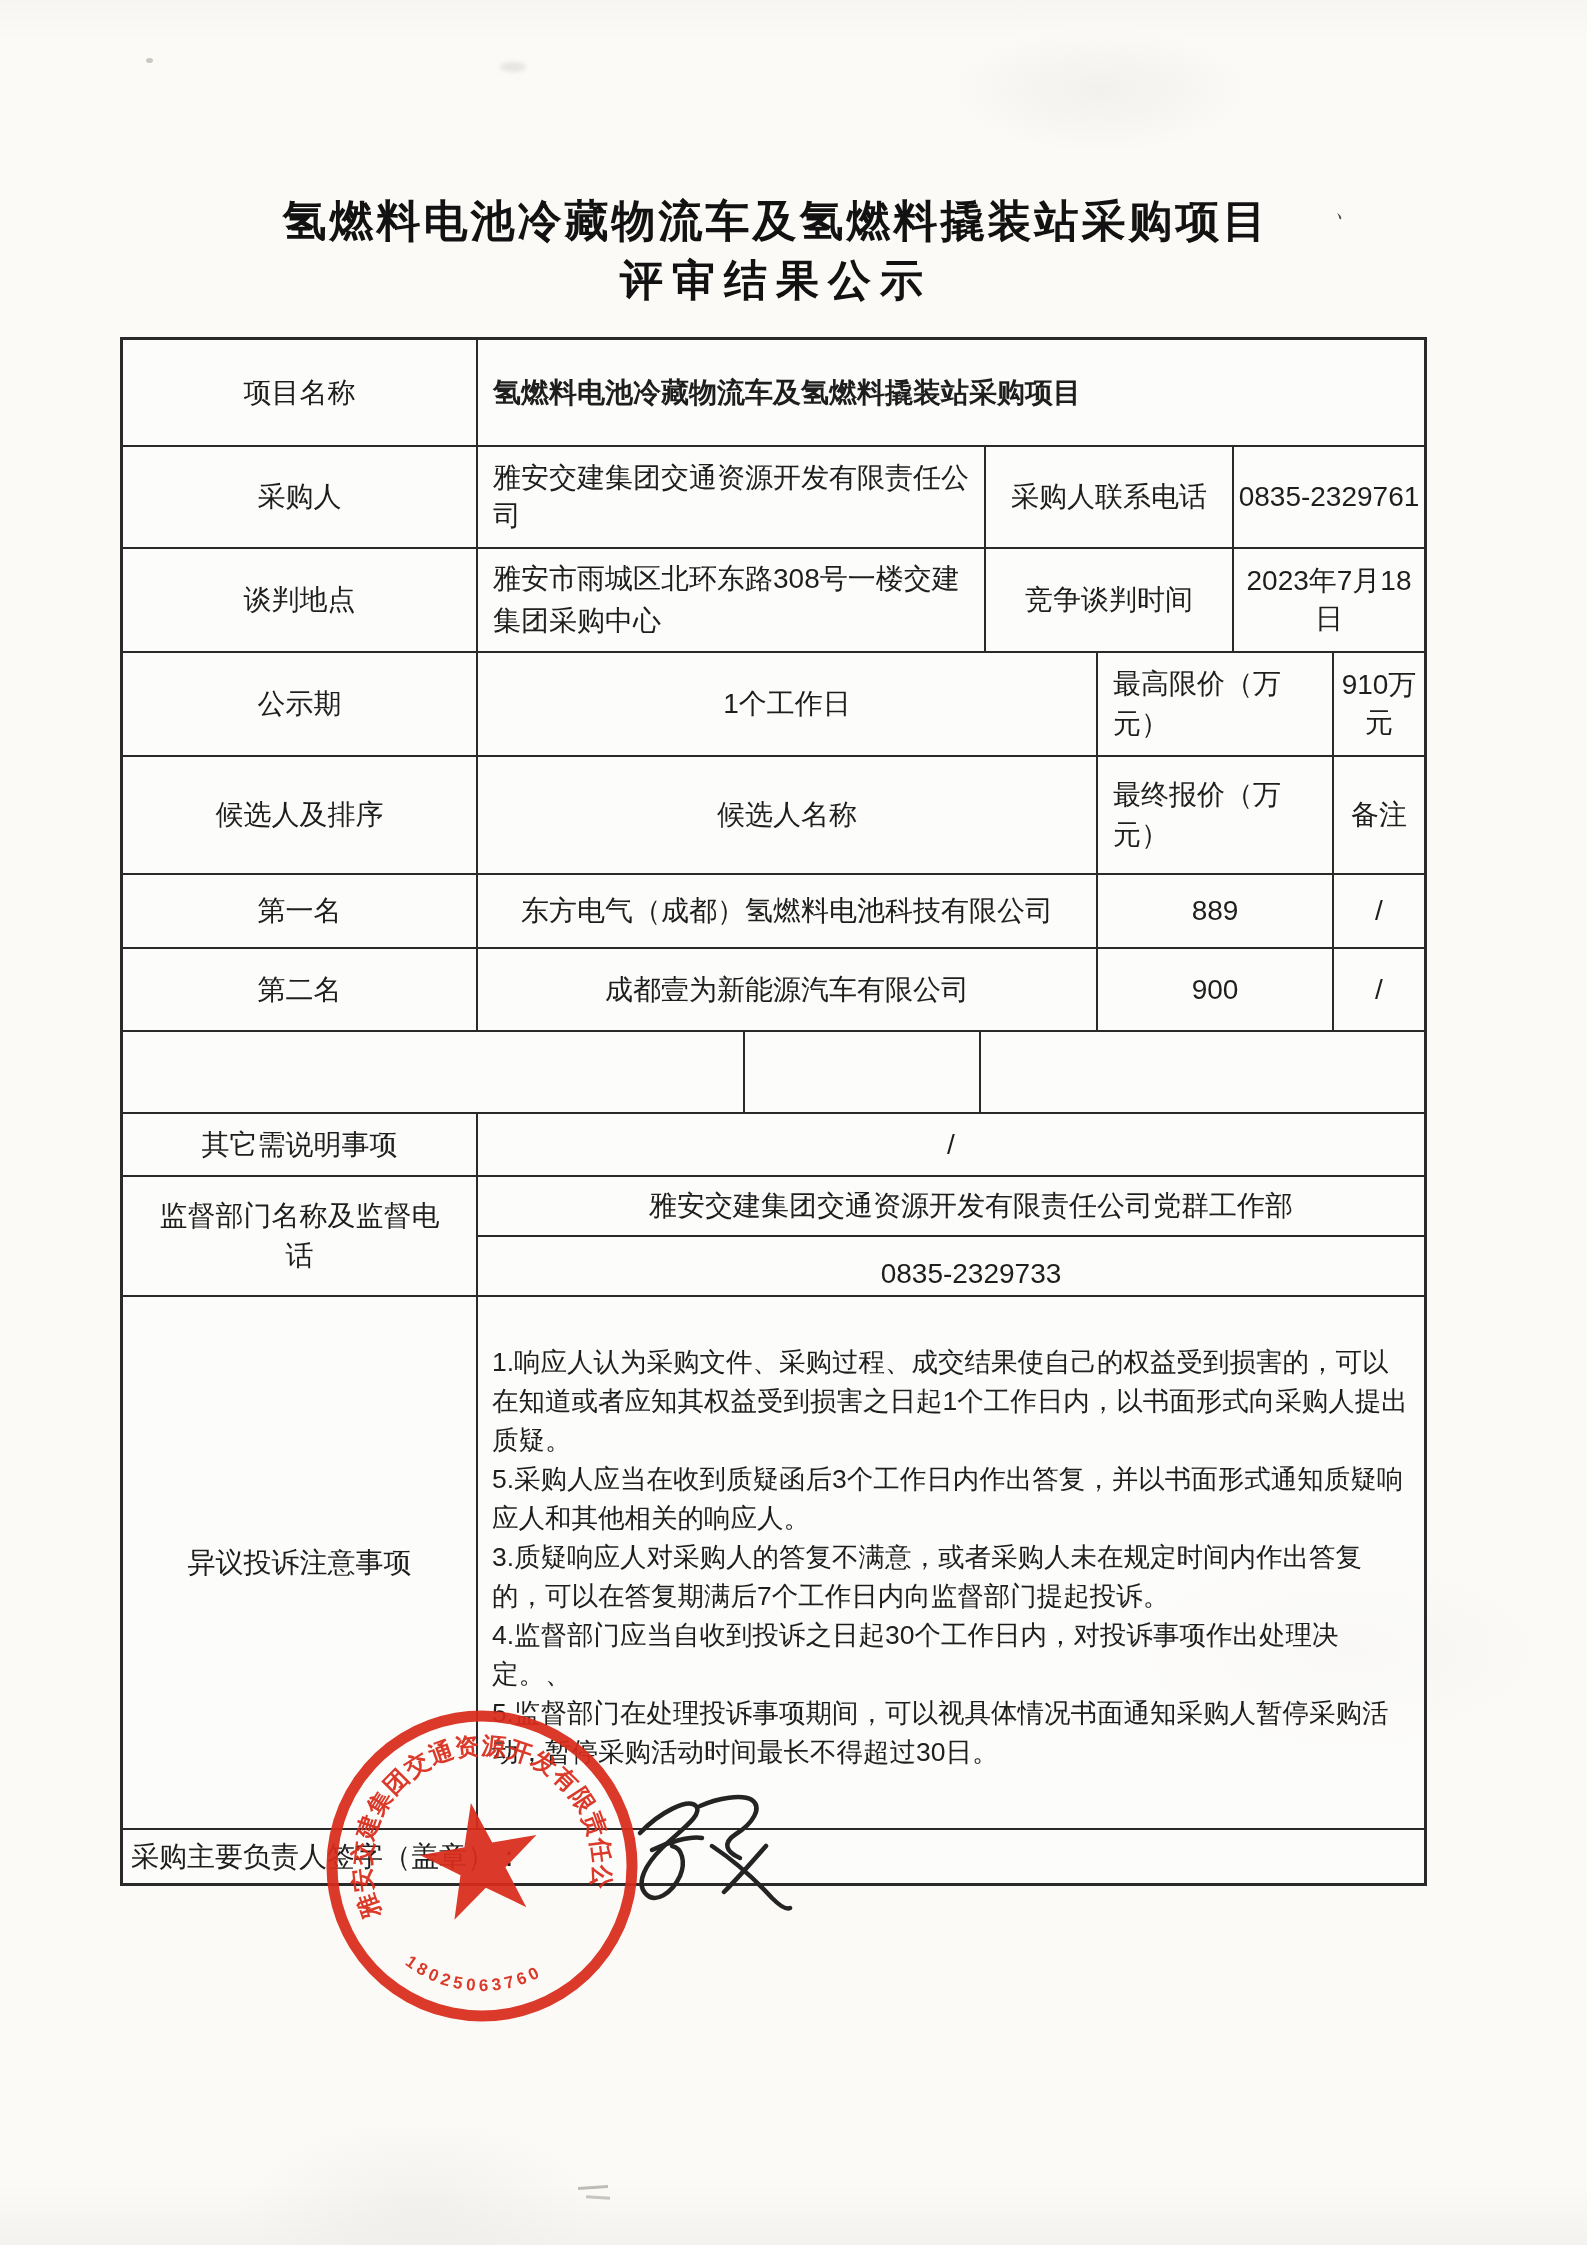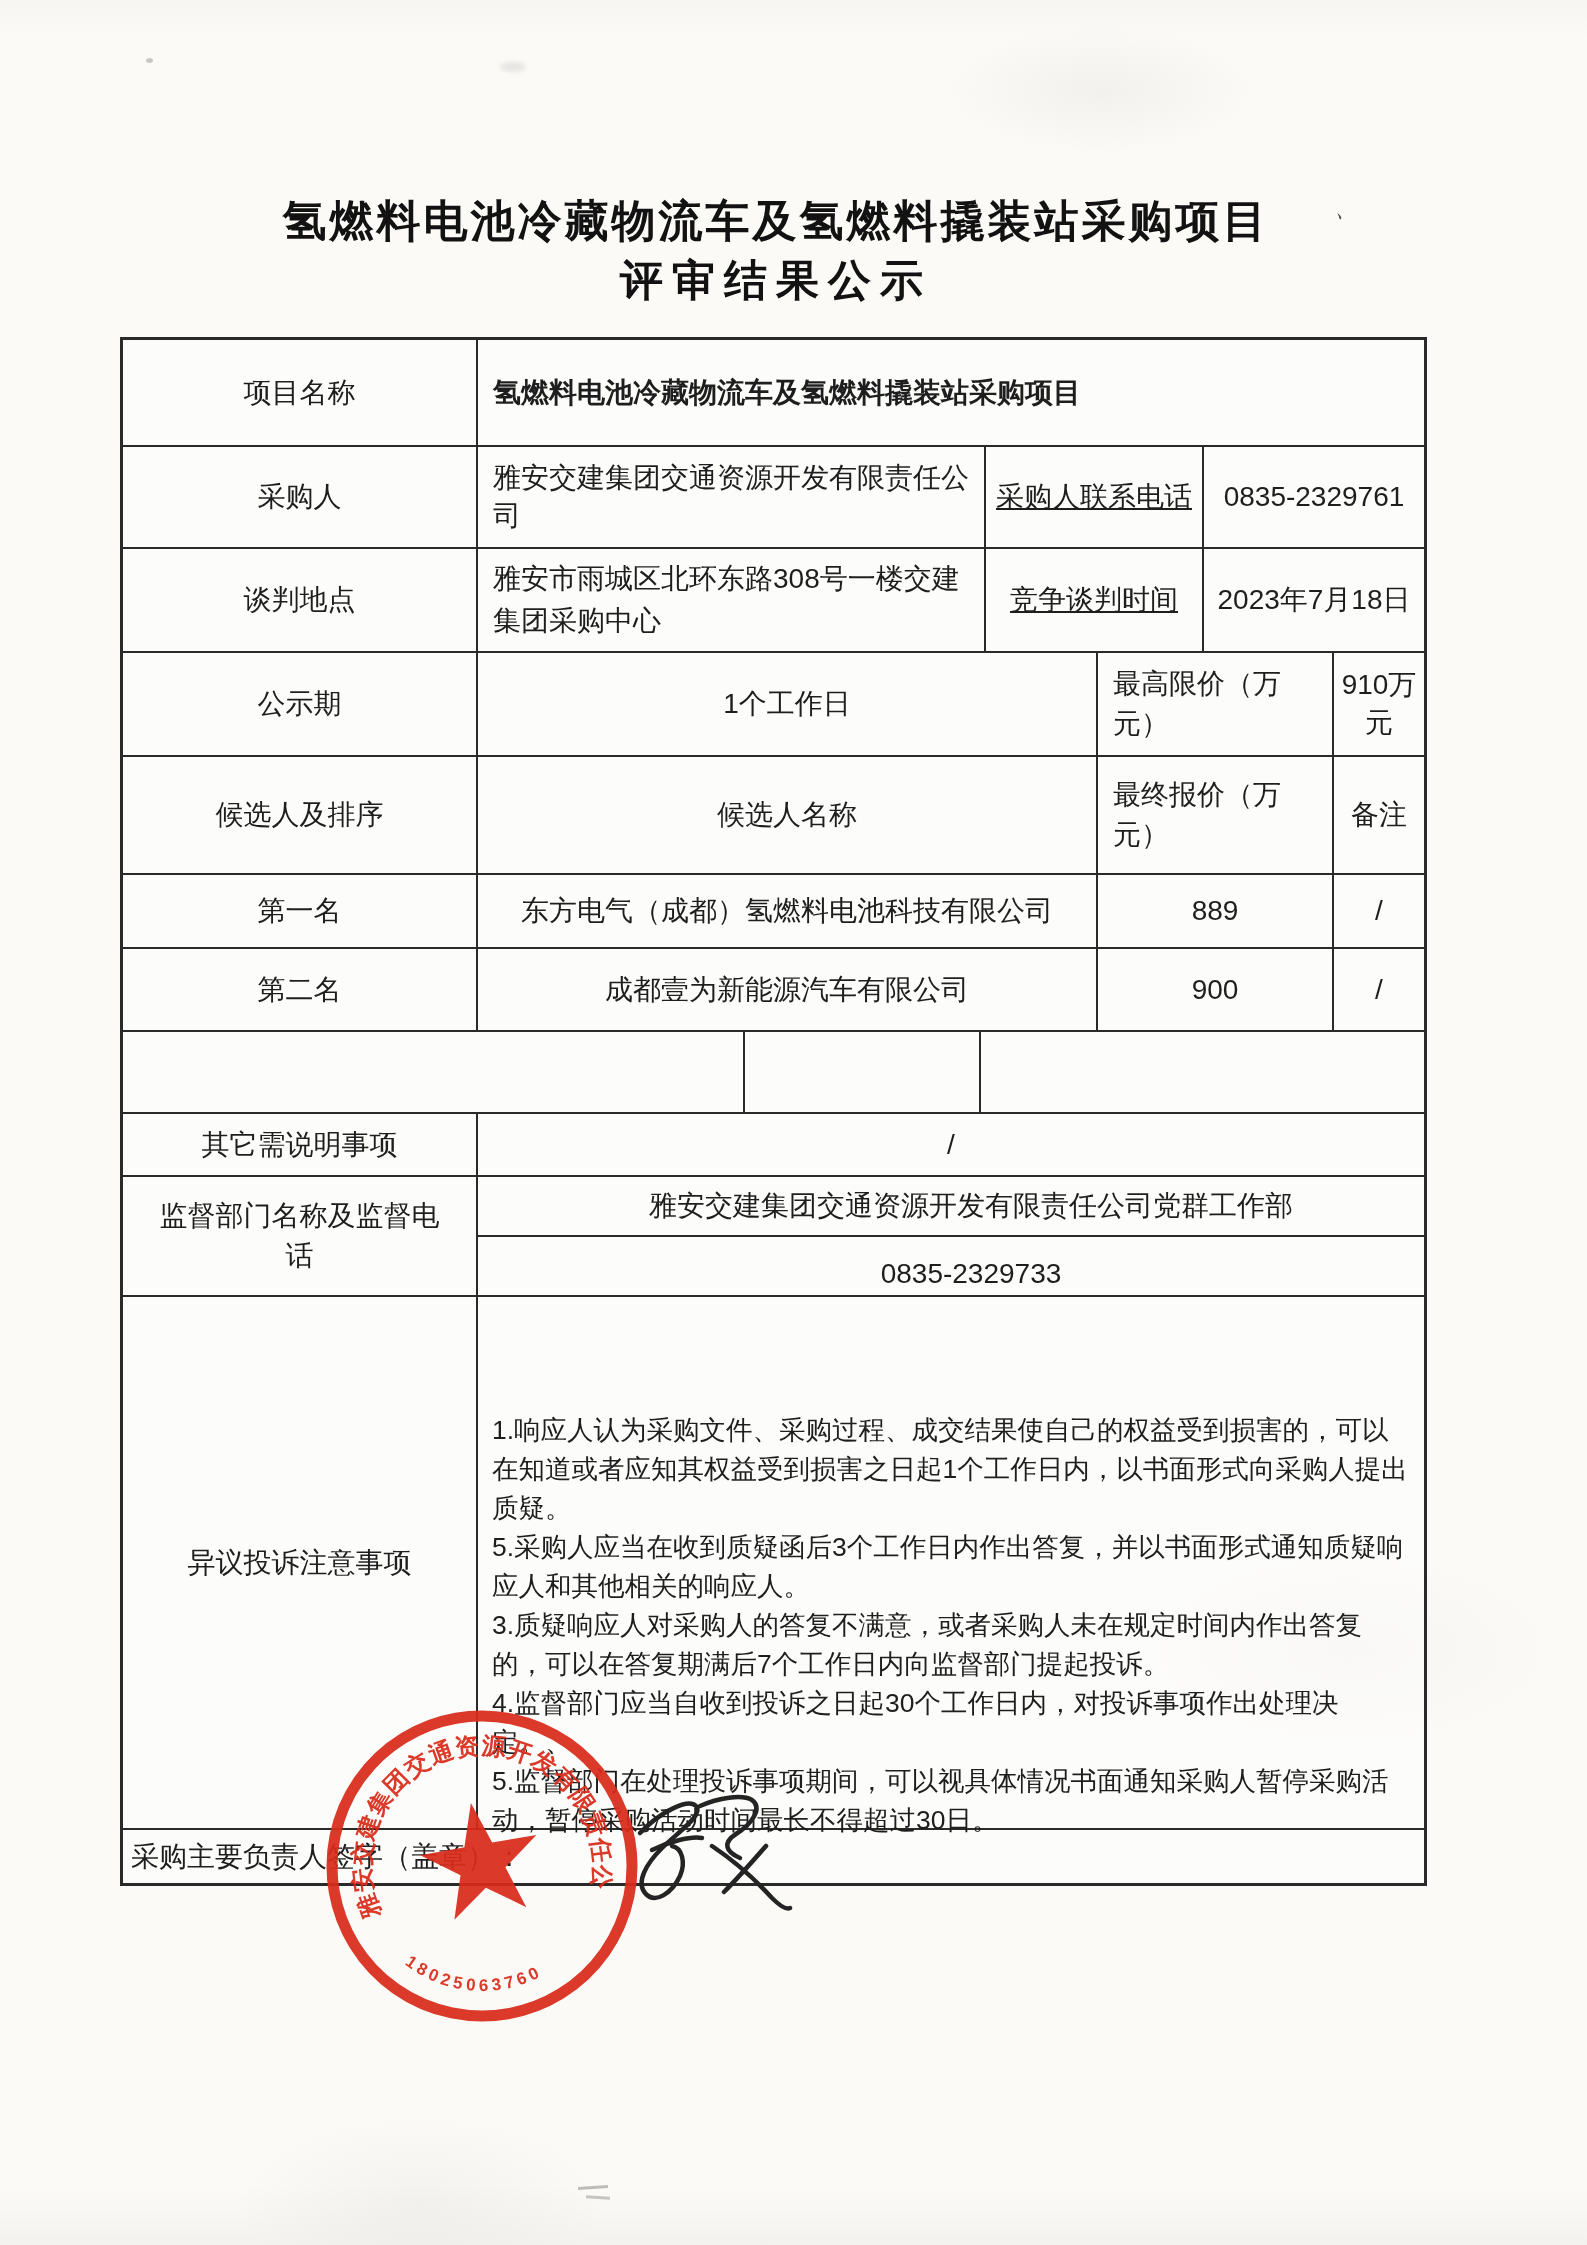--- a/index.html
+++ b/index.html
@@ -29,30 +29,30 @@
     font-size:28px;
   }
   .row{display:flex;box-sizing:border-box;}
   .row + .row{border-top:2px solid #2a2a2a;}
   .c{box-sizing:border-box;display:flex;align-items:center;justify-content:center;text-align:center;}
   .c + .c{border-left:2px solid #2a2a2a;}
   .c.left{justify-content:flex-start;text-align:left;padding-left:15px;padding-right:12px;}
   .c.bold{font-weight:bold;}
   .colA{width:353px;flex:none;}
   .g2-b{width:508px;flex:none;}
-  .g2-c{width:218px;flex:none;text-decoration:underline;}
+  .g2-c{width:248px;flex:none;}
   .g3-b{width:620px;flex:none;}
   .g3-c{width:236px;flex:none;}
   .flexfill{flex:1;}
   .wraplab{padding:0 24px;line-height:40px;}
   .addr{line-height:42px;}
   .sup-right{flex:1;display:flex;flex-direction:column;}
   .sup-right .sub{flex:none;display:flex;align-items:center;justify-content:center;box-sizing:border-box;padding-left:40px;}
   .sup-right .sub + .sub{border-top:2px solid #2a2a2a;}
-  .complaint-cell{flex:1;box-sizing:border-box;padding:114px 14px 0 14px;font-size:26.5px;line-height:39px;text-align:left;}
+  .complaint-cell{flex:1;box-sizing:border-box;padding:46px 14px 0 14px;font-size:26.5px;line-height:39px;text-align:left;}
   .sig-row{display:flex;align-items:center;padding-left:8px;box-sizing:border-box;}
 
   
   .seal{position:absolute;left:317px;top:1701px;width:330px;height:330px;opacity:.93;}
   
   .signature{position:absolute;left:560px;top:1740px;width:300px;height:210px;}
 
   .artifact{position:absolute;color:#6a6a6a;}
   .a-dun{left:1336px;top:192px;font-size:26px;transform:rotate(14deg);color:#4c4c4c;}
   .a-dot1{left:146px;top:58px;width:7px;height:5px;border-radius:50%;background:#c9c9c4;}

